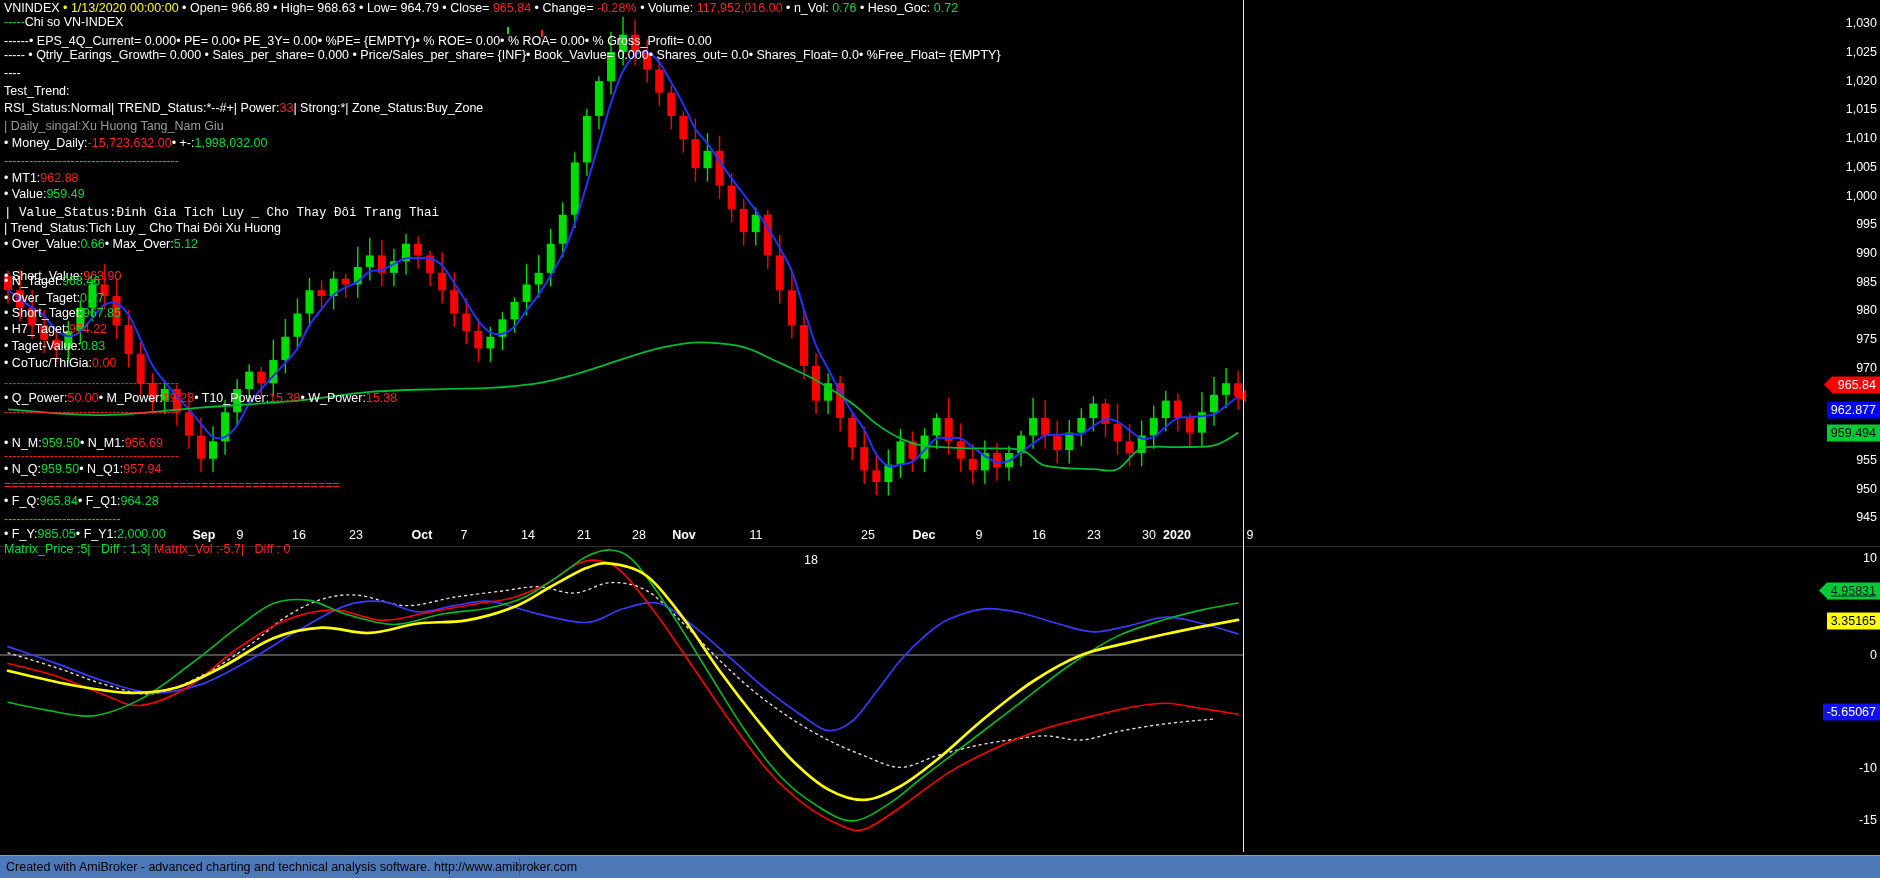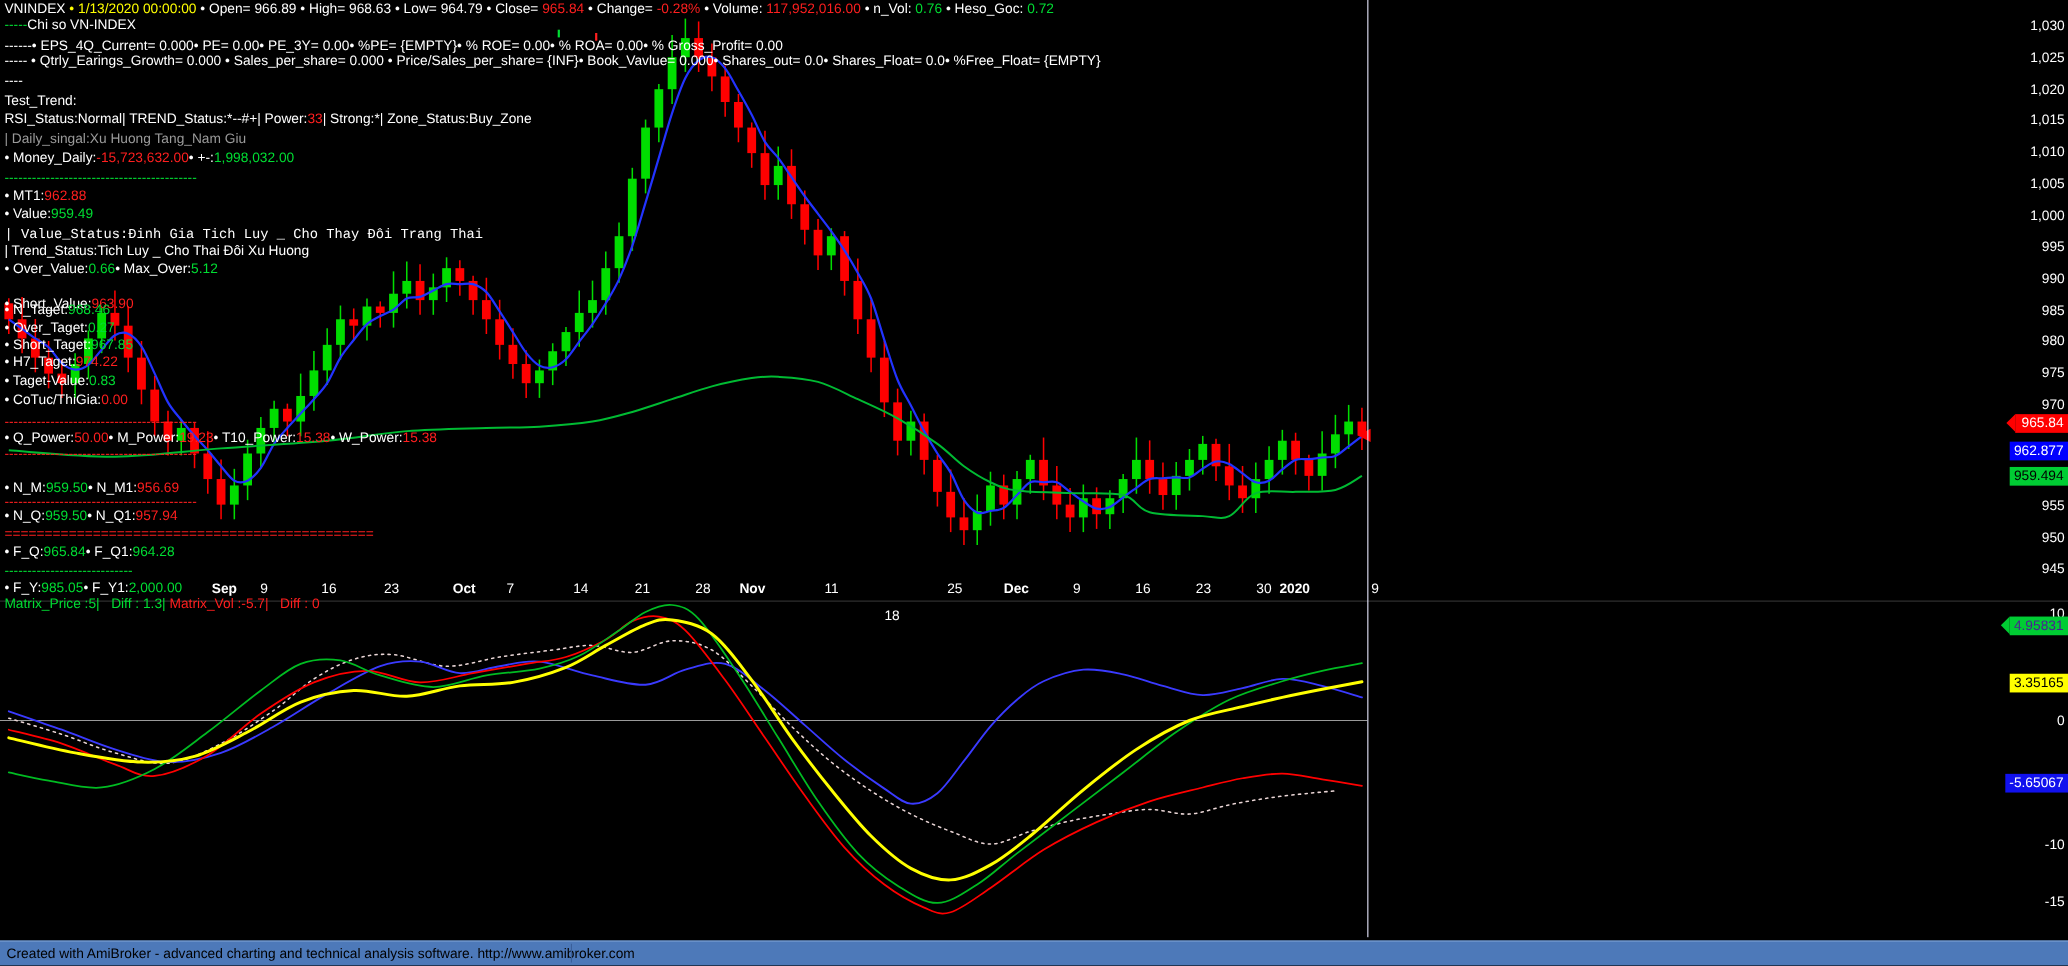--- a/index.html
+++ b/index.html
@@ -321,21 +321,21 @@
       <div class="tick" style="top: 460px;">955</div>
       <div class="tick" style="top: 489px;">950</div>
       <div class="tick" style="top: 517px;">945</div>
       <div class="tick" style="top: 558px;">10</div>
       <div class="tick" style="top: 655px;">0</div>
       <div class="tick" style="top: 768px;">-10</div>
       <div class="tick" style="top: 820px;">-15</div>
       <div class="badge" style="top: 385px; background: rgb(255, 0, 0); color: rgb(255, 255, 255);">965.84<span class="arr" style="border-right-color: rgb(255, 0, 0);"></span></div>
       <div class="badge" style="top: 410px; background: rgb(0, 0, 255); color: rgb(255, 255, 255);">962.877</div>
       <div class="badge" style="top: 433px; background: rgb(0, 204, 51); color: rgb(0, 0, 0);">959.494</div>
-      <div class="badge" style="top: 569px; background: rgb(0, 204, 51); color: #4c1d95;">4.95831<span class="arr" style="border-right-color: rgb(0, 204, 51);"></span></div>
+      <div class="badge" style="top: 591px; background: rgb(0, 204, 51); color: #0f172a; text-decoration: underline;">4.95831<span class="arr" style="border-right-color: rgb(0, 204, 51);"></span></div>
       <div class="badge" style="top: 621px; background: rgb(255, 255, 0); color: rgb(0, 0, 0);">3.35165</div>
       <div class="badge" style="top: 712px; background: rgb(17, 17, 238); color: rgb(255, 255, 255);">-5.65067</div>
     </div>
   <div id="cursor-line" style="left: 1243px;"></div>
   <div id="status-bar">
     <span>Created with AmiBroker - advanced charting and technical analysis software. http://www.amibroker.com</span>
   </div>
   <div id="status-divider"></div>
 </div>
 

